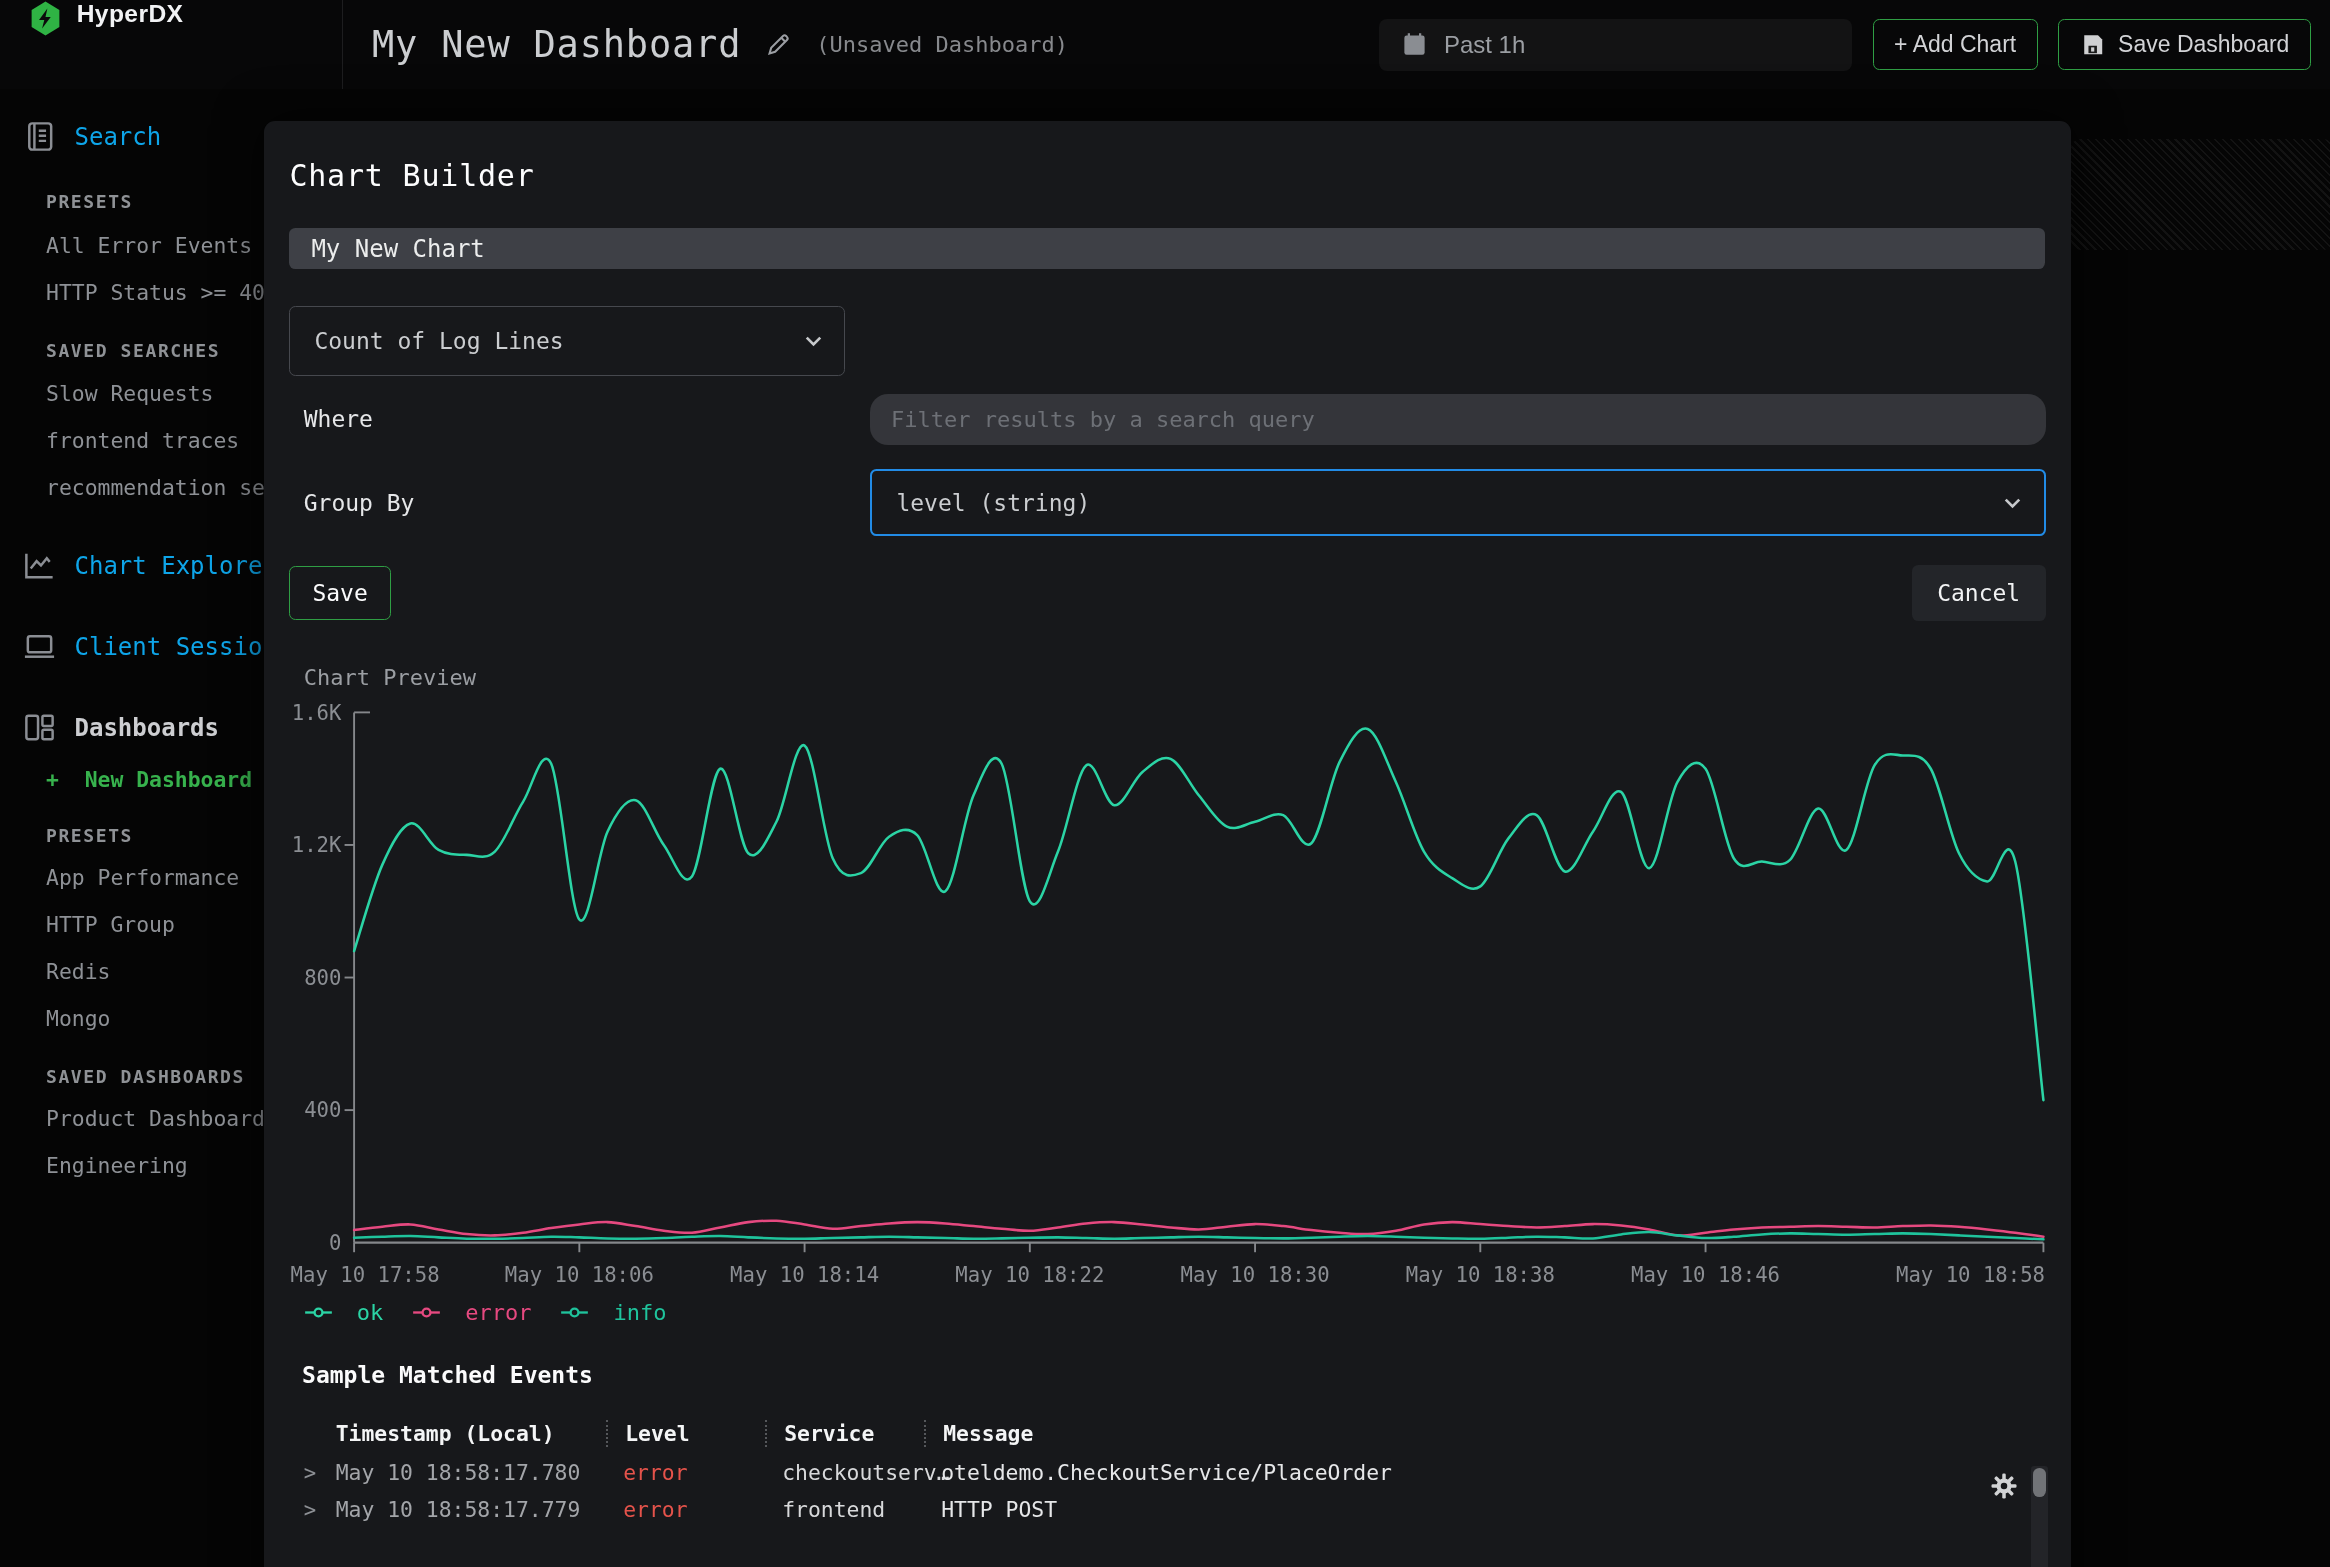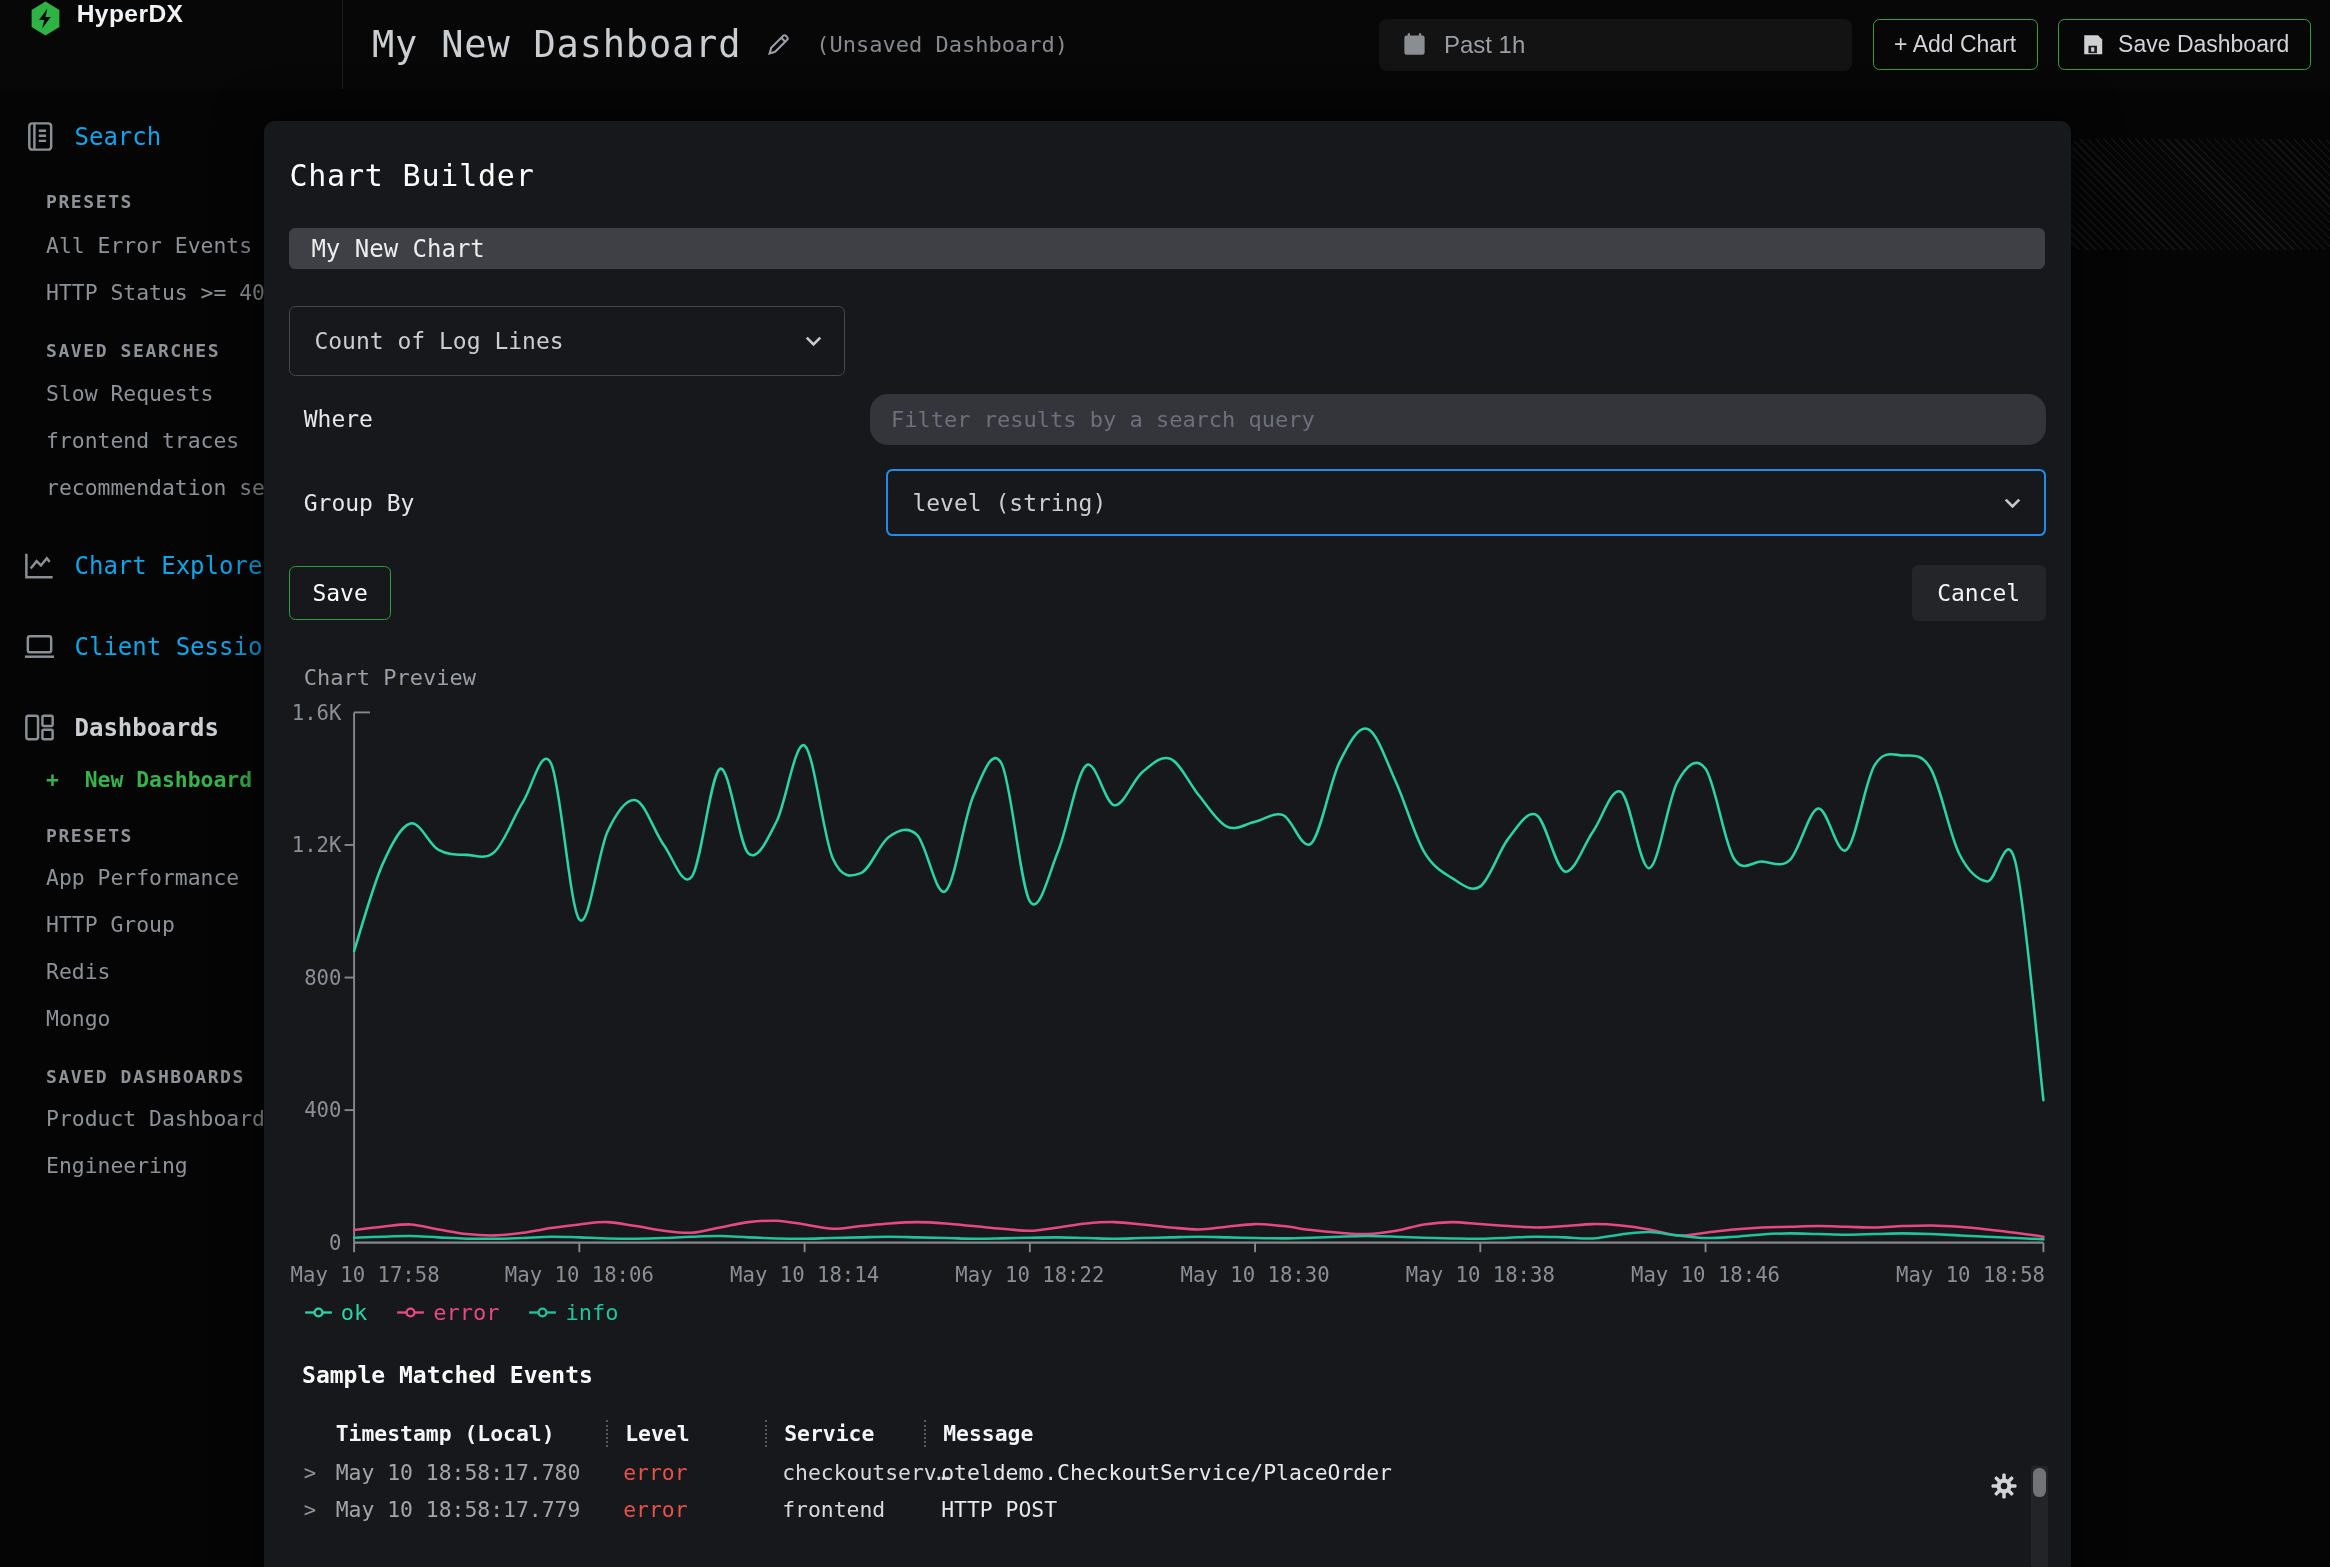--- a/index.html
+++ b/index.html
@@ -53,31 +53,31 @@
             display:flex; align-items:center; padding:0 24px; font-size:23px;
             color:#cbcdd0; cursor:pointer; background:transparent; }
   .agg-select { margin-top:37px; width:556px; }
   .select .chev { position:absolute; right:17.5px; top:50%; transform:translateY(-50%);
                   width:27px; height:27px; color:#c6c8cb; }
   .form-row { display:flex; align-items:center; margin-top:17.5px; }
   .form-label { width:581px; flex:none; padding-left:14.3px; font-size:23px; color:#e6e7e9; }
   .where-input { flex:1; height:51px; background:#34353a; border:none; border-radius:18px;
                  padding:0 20.6px; font-family:inherit; font-size:22px; color:#bef264; outline:none; }
   .where-input::placeholder { color:#6d7076; }
-  .group-row { margin-top:24.6px;gap:16px; }
+  .group-row { margin-top:24.6px; }
   .group-select { flex:1; height:67px; border-width:2px; }
   .btn-row { margin-top:29px; display:flex; align-items:center; }
   .save-btn { height:54px; padding:0 22px; border:1.6px solid; border-radius:6.4px;
               background:transparent; font-family:inherit; font-size:23px; color:#fbfbfc; cursor:pointer; }
   .cancel-btn { margin-left:auto; height:56px; padding:0 25.4px; border:none; border-radius:6.4px;
                 background:#232529; font-family:inherit; font-size:23px; color:#f2f3f4; cursor:pointer; }
   .preview-label { margin-top:44px; padding-left:14.3px; font-size:22px; color:#9b9ea3; }
   #chart-svg-holder { margin-top:11px; width:1756px; height:588px; }
   .legend { margin-top:11px; margin-left:14.3px; display:flex; gap:29px; align-items:center; }
-  .legend-item { display:flex; align-items:center; gap:8px; font-size:22px; cursor:pointer; }
+  .legend-item { display:flex; align-items:center; gap:24px; font-size:22px; cursor:pointer; }
 
   .events-heading { margin-top:37px; padding-left:12.7px; font-size:23px; font-weight:700; color:#fbfbfc; }
   .etable { margin-top:25.4px; margin-right:103px; }
   .erow { display:grid; grid-template-columns:32px 270px 159px 159px 1fr;
           align-items:center; height:37px; padding-left:14.3px; font-size:21.4px; }
   .ehead { font-weight:700; color:#f4f5f6; height:41px; }
   .hsep { border-left:2.4px dotted #55575b; padding-left:17.5px; height:27px;
           display:flex; align-items:center; }
   .cell-pad { padding-left:17.5px; }
   .chev-cell { color:#8c8f94; font-size:20.6px; }

